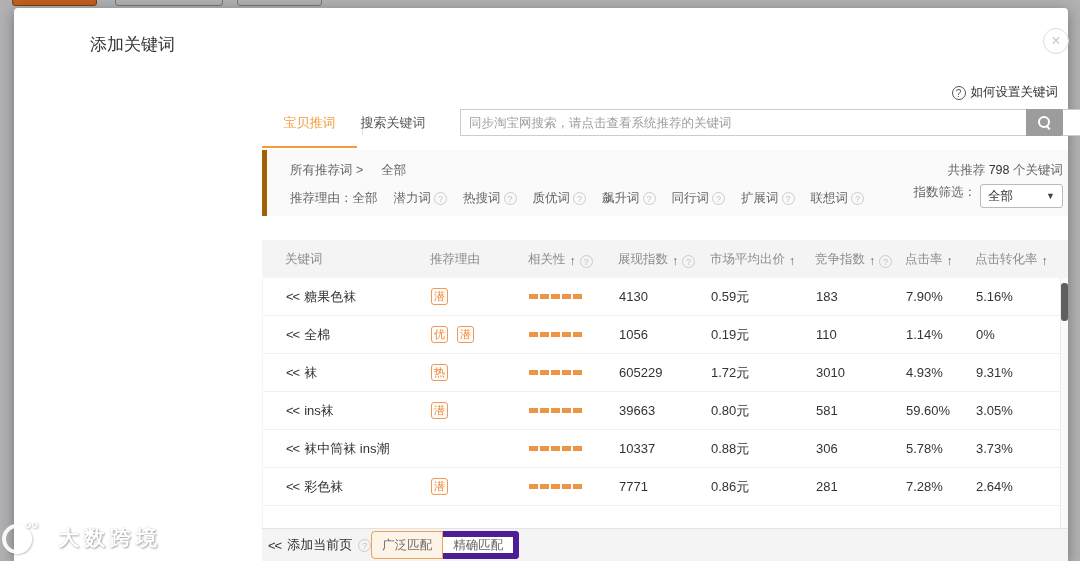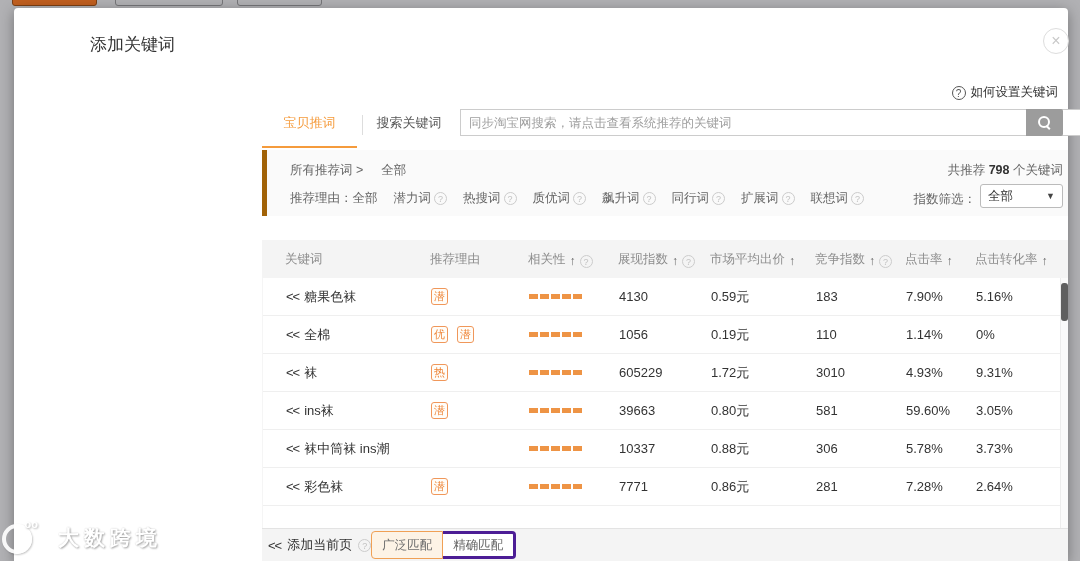--- a/index.html
+++ b/index.html
@@ -31,21 +31,21 @@
            font-size:12.5px; color:#999; display:flex; align-items:center; justify-content:center; }
 
   
   .main { position:absolute; left:248px; top:99px; width:806px; height:454px; }
 
   
   .tab-row { position:absolute; left:0; top:0; width:100%; height:41px; }
   .tab { position:absolute; top:0; height:39px; line-height:32px; font-size:13px; cursor:pointer; }
   .tab-1 { left:0; width:95px; text-align:center; color:#f59b3c; }
   .tab-underline { position:absolute; left:0; top:39px; width:95px; height:2px; background:#f59b3c; }
-  .tab-2 { left:108px; width:78px; text-align:center; color:#555; }
+  .tab-2 { left:92px; width:78px; text-align:center; color:#555; }
   .tab-divider { position:absolute; left:100px; top:8px; height:20px; width:1px; background:#ddd; }
   .search-input { position:absolute; left:198px; top:2px; width:675px; height:27px; border:1px solid #ccc;
            border-right:none; padding:0 8px; font-size:12.5px; color:#555; outline:none;
            font-family:"Liberation Sans","DejaVu Sans",sans-serif; }
   .search-input::placeholder { color:#9e9e9e; }
   .search-btn { position:absolute; left:764px; top:2px; width:37px; height:27px; background:#9c9c9c; border:none;
            border-radius:0 2px 2px 0; cursor:pointer; display:flex; align-items:center; justify-content:center; }
   .mag { position:relative; width:15px; height:15px; }
   .mag::before { content:""; position:absolute; left:1px; top:1px; width:8px; height:8px;
            border:2px solid #fff; border-radius:50%; }
@@ -55,22 +55,22 @@
   
   .filter-block { position:absolute; left:0; top:43px; width:100%; height:66px; background:#fafafa; border-left:5px solid #a16207; }
   .f-line { position:absolute; left:23px; display:flex; align-items:center; font-size:12.5px; color:#666; }
   .f-line1 { top:12px; gap:18px; }
   .f-line2 { top:40px; gap:0; }
   .f-label { color:#666; }
   .f-opt { display:inline-flex; align-items:center; gap:3px; margin-right:16px; color:#666; cursor:pointer; }
   .q { width:13px; height:13px; border:1px solid #ccc; border-radius:50%; color:#c2c2c2; font-size:9px;
            line-height:12px; text-align:center; font-style:normal; display:inline-block; }
   .f-total { position:absolute; right:5px; top:12px; font-size:12.5px; color:#666; }
-  .f-total b { color:#333; font-weight:bold; }
-  .idx-filter { position:absolute; right:5px; top:34px; display:flex; align-items:flex-end; font-size:12.5px; color:#666; }
+  .f-total b { color:#333; font-weight:normal; }
+  .idx-filter { position:absolute; right:5px; top:34px; display:flex; align-items:flex-start; font-size:12.5px; color:#666; }
   .idx-select { width:83px; height:24px; border:1px solid #bbb; border-radius:3px; background:#fff; margin-left:4px;
            display:flex; align-items:center; justify-content:space-between; padding:0 7px; color:#333; cursor:pointer; }
   .caret { font-size:9px; color:#444; }
 
   
   .grid { display:grid; grid-template-columns:145px 98px 90px 92px 105px 90px 70px 86px; padding-left:23px; align-items:center; }
   .t-head { position:absolute; left:0; top:133px; width:100%; height:38px; background:#f4f4f4; }
   .t-head .grid { height:38px; }
   .th { font-size:12.5px; color:#8d8d8d; display:flex; align-items:flex-end; gap:4px; }
   .arrow { font-style:normal; color:#666; font-size:12px; font-weight:bold; }
@@ -87,21 +87,21 @@
   
   .v-track { position:absolute; right:0; top:171px; height:250px; width:8px; background:#fafafa; border-left:1px solid #ececec; }
   .v-thumb { position:absolute; right:0; top:5px; width:7px; height:38px; background:#5f5f5f; border-radius:3px; }
 
   
   .bottom-bar { position:absolute; left:0; top:421px; width:100%; height:33px; background:#f4f4f4;
            border-top:1px solid #e3e3e3; display:flex; align-items:center; z-index:5; }
   .add-page { margin-left:6px; font-size:13px; color:#333; display:flex; align-items:center; gap:6px; cursor:pointer; }
   .match-group { display:flex; }
   .match-btn { height:28px; min-width:66px; padding:0 10px; font-size:12.5px; display:flex; align-items:center;
-           justify-content:center; cursor:pointer; background:#fff; border:3px solid #4c1d95; color:#666; }
+           justify-content:center; cursor:pointer; background:#fff; border:6px solid #4c1d95; color:#666; }
   .match-btn.active { background:#fdf3e6; border:1px solid #f0a055; color:#6b6b6b; border-radius:4px 0 0 4px; z-index:2; }
   .match-btn.inactive { border-left:none; border-radius:0 4px 4px 0; }
 
   
   .watermark { position:absolute; left:2px; top:524px; display:flex; align-items:flex-start; gap:26px; z-index:9;
            opacity:.92; pointer-events:none; }
   .wm-logo { width:30px; height:30px; border:4px solid #fff; border-radius:50%; position:relative;
            box-shadow:1px 1px 2px rgba(0,0,0,.25); }
   .wm-logo::after { content:"oo"; position:absolute; right:-10px; top:-10px; color:#fff; font-size:11px; font-weight:bold;
            text-shadow:1px 1px 2px rgba(0,0,0,.3); }

